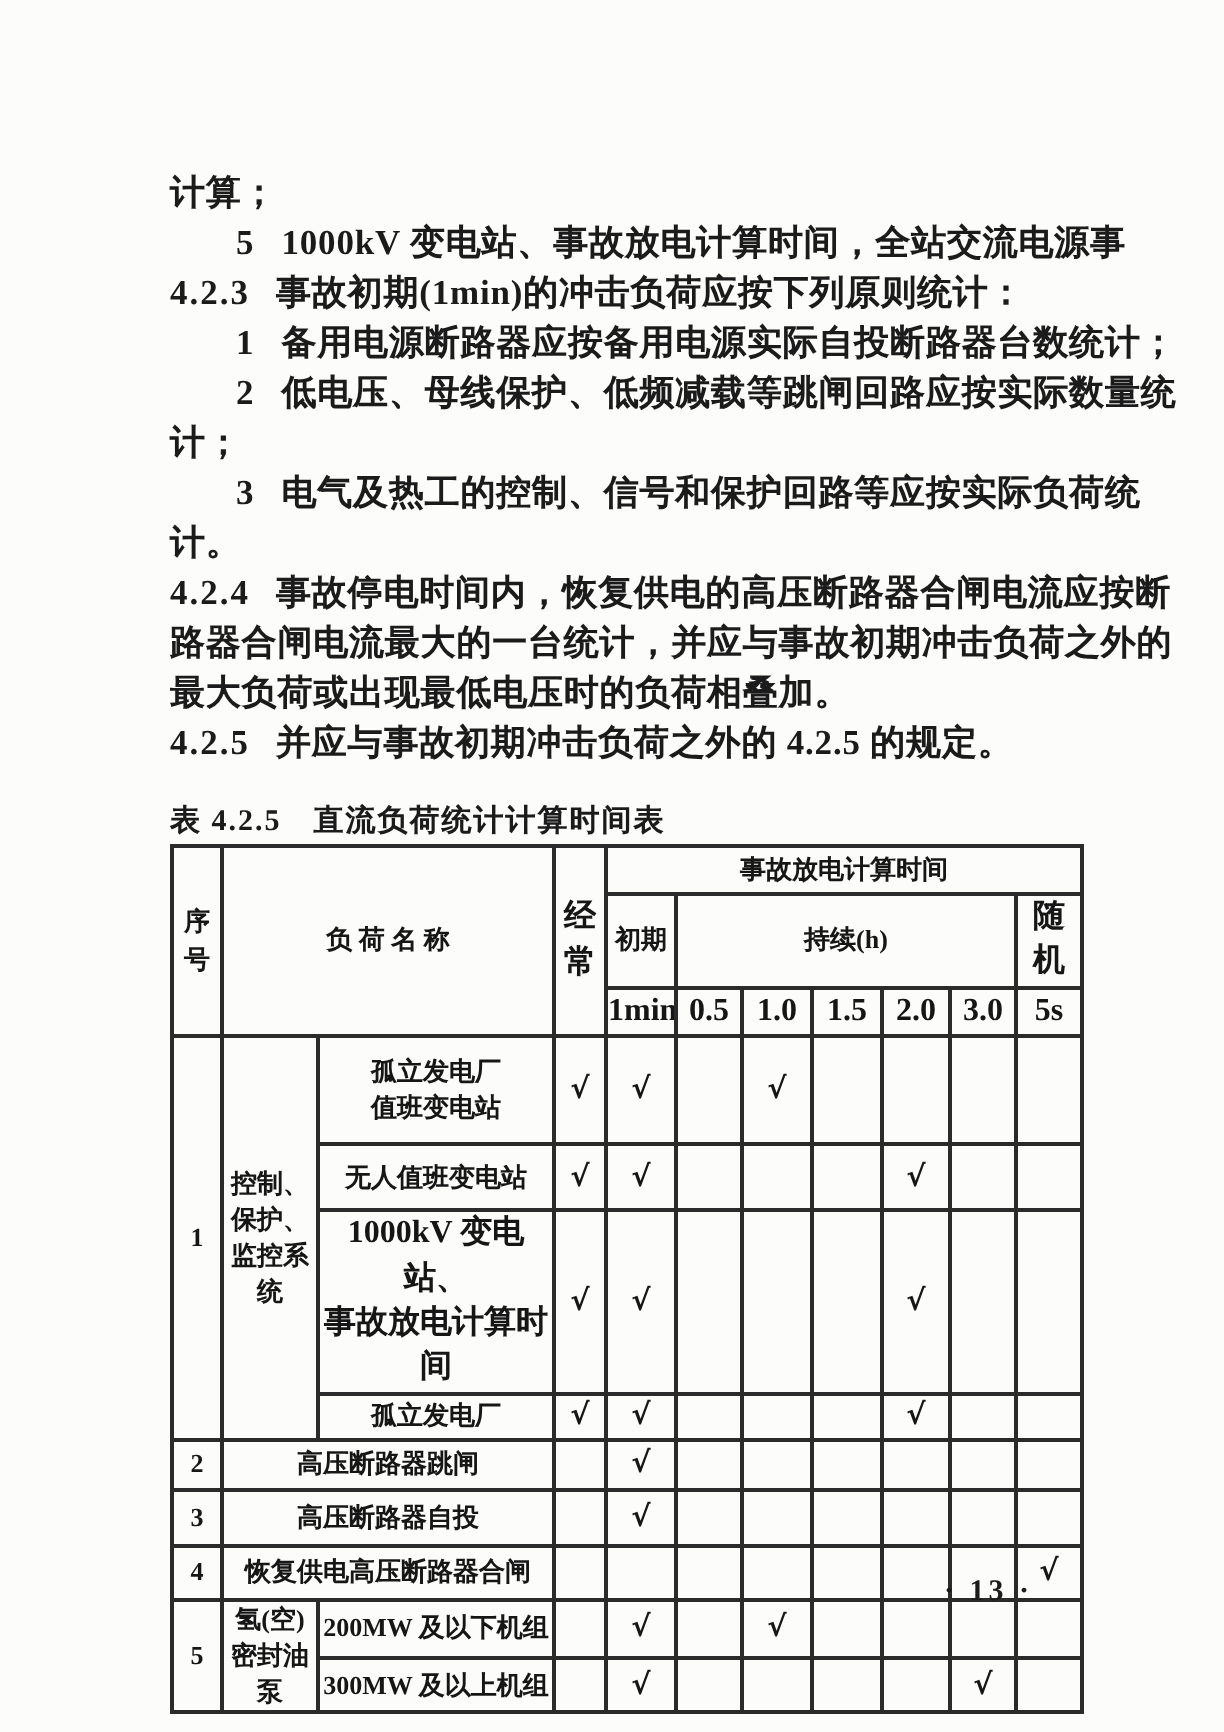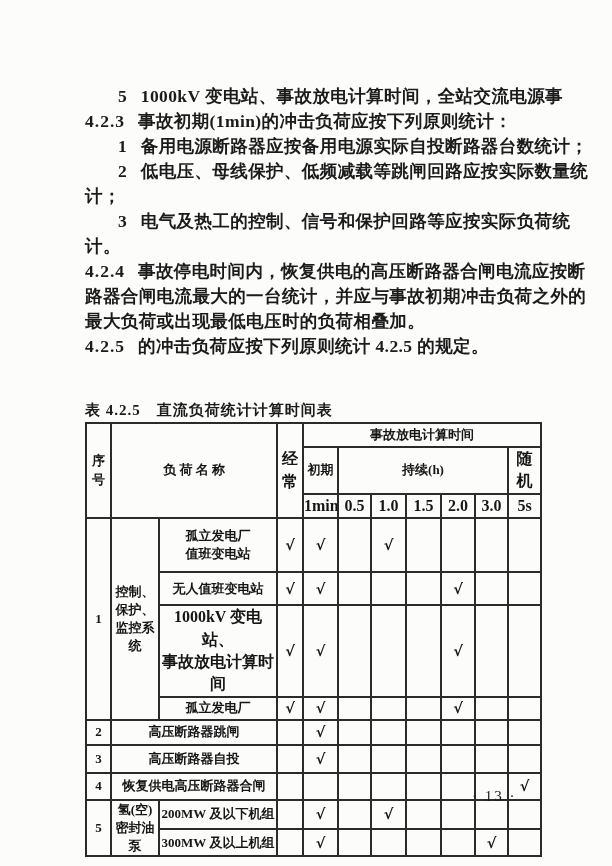--- a/index.html
+++ b/index.html
@@ -34,41 +34,42 @@
   table.dctab td{
     border:2px solid #2b2b2b;text-align:center;vertical-align:middle;
     padding:0;white-space:pre-line;line-height:1.4;overflow:hidden;
   }
   table.dctab td.hd{font-weight:700;}
   td.nw{white-space:nowrap;}
   td.sm{font-size:16px;letter-spacing:0;}
   td.ck{font-size:14.5px;font-weight:700;font-family:"DejaVu Sans",sans-serif;}
 
   .pageno{
-    position:absolute;left:472px;top:788px;font-size:15px;font-weight:400;
+    position:absolute;left:472px;top:788px;font-size:15px;font-weight:700;
     letter-spacing:2px;white-space:nowrap;
   }
 </style>
 </head>
 <body>
 
 <div class="page">
 
   <div class="textblock">
+    <div class="tline"><span class="num"></span><span>计算；</span></div>
     <div class="tline indent"><span class="num">5</span><span>1000kV 变电站、事故放电计算时间，全站交流电源事</span></div>
     <div class="tline"><span class="num">4.2.3</span><span>事故初期(1min)的冲击负荷应按下列原则统计：</span></div>
     <div class="tline indent"><span class="num">1</span><span>备用电源断路器应按备用电源实际自投断路器台数统计；</span></div>
     <div class="tline indent"><span class="num">2</span><span>低电压、母线保护、低频减载等跳闸回路应按实际数量统</span></div>
     <div class="tline"><span class="num"></span><span>计；</span></div>
     <div class="tline indent"><span class="num">3</span><span>电气及热工的控制、信号和保护回路等应按实际负荷统</span></div>
     <div class="tline"><span class="num"></span><span>计。</span></div>
     <div class="tline"><span class="num">4.2.4</span><span>事故停电时间内，恢复供电的高压断路器合闸电流应按断</span></div>
     <div class="tline"><span class="num"></span><span>路器合闸电流最大的一台统计，并应与事故初期冲击负荷之外的</span></div>
     <div class="tline"><span class="num"></span><span>最大负荷或出现最低电压时的负荷相叠加。</span></div>
-    <div class="tline"><span class="num">4.2.5</span><span>的冲击负荷应按下列原则统计 4.2.5 的规定。</span></div>
+    <div class="tline"><span class="num">4.2.5</span><span>并应与事故初期冲击负荷之外的 4.2.5 的规定。</span></div>
   </div>
 
   <div class="tbl-title">表 4.2.5　直流负荷统计计算时间表</div>
 
   <table class="dctab">
     <colgroup>
       <col style="width:25px">
         <col style="width:48px">
         <col style="width:118px">
       <col style="width:26px">

